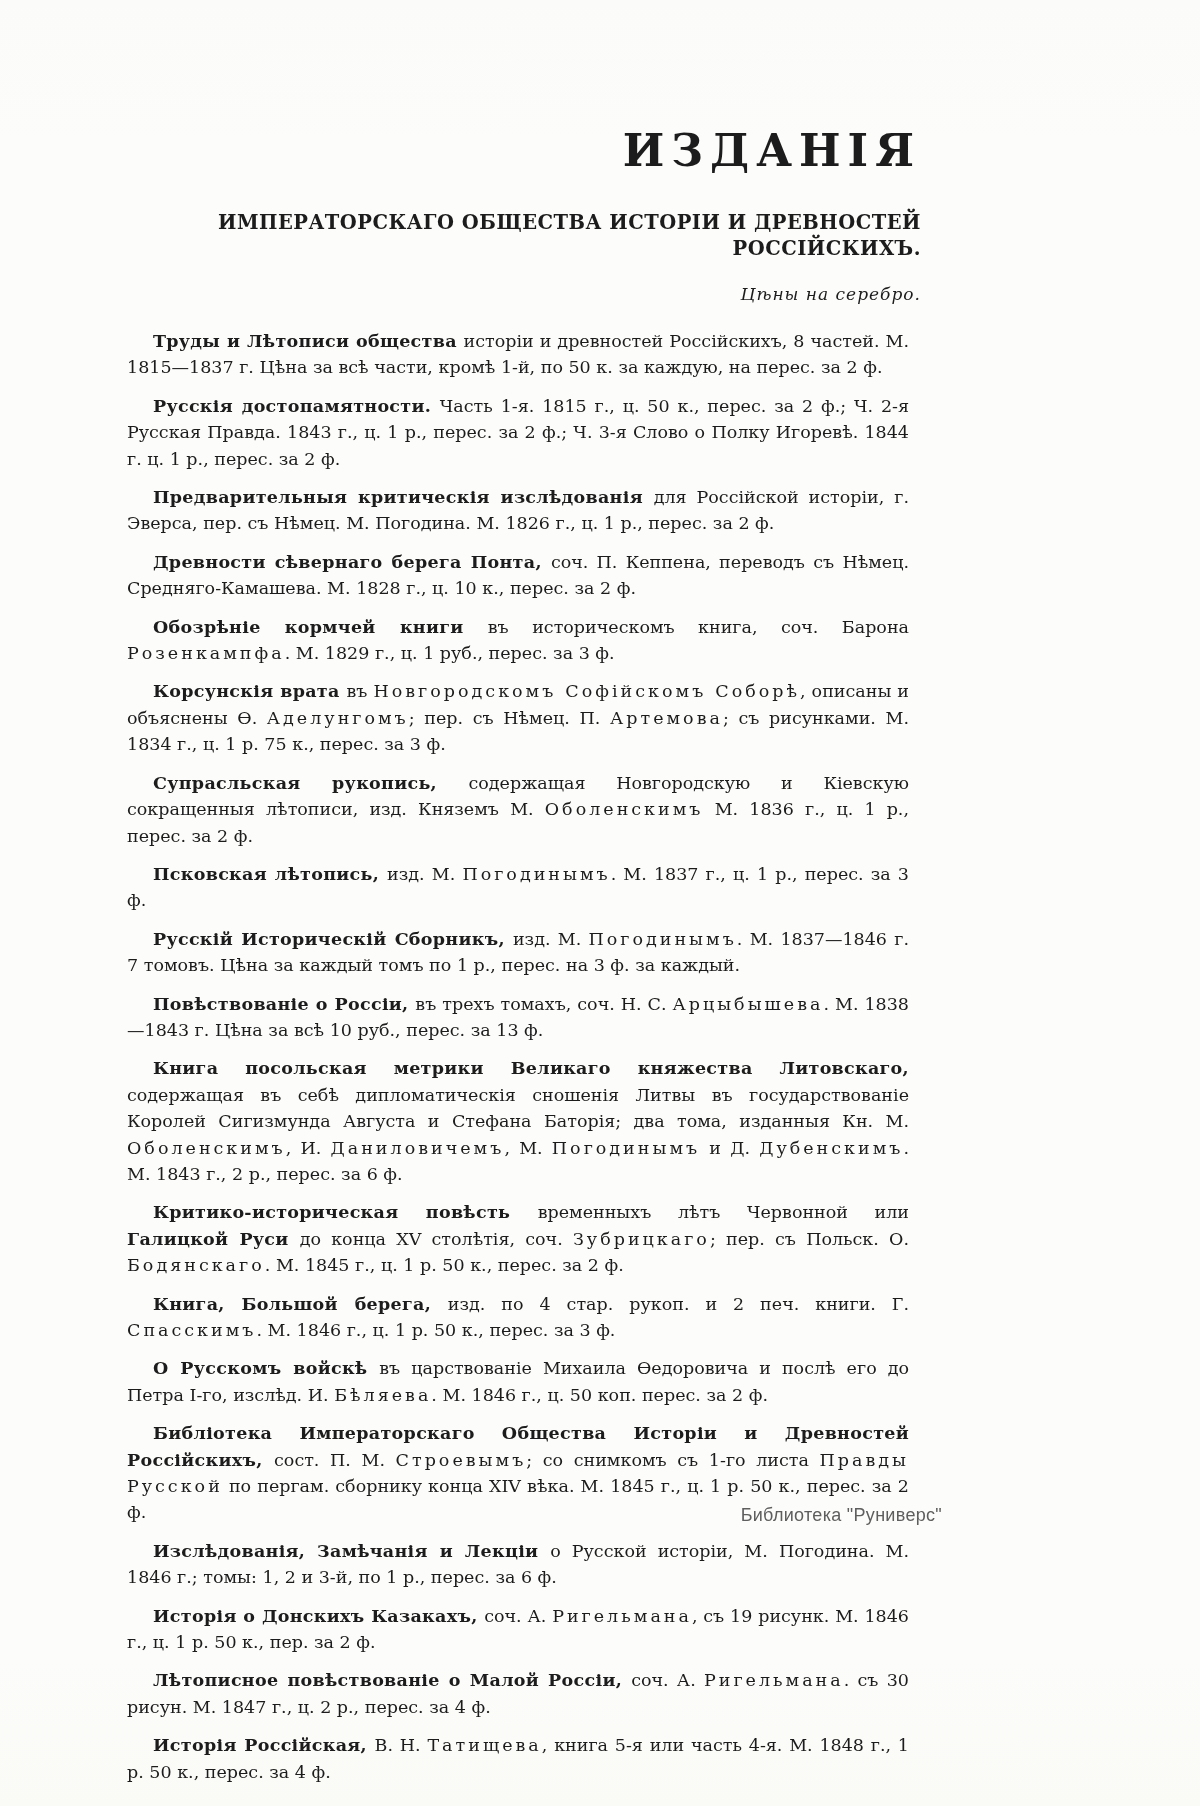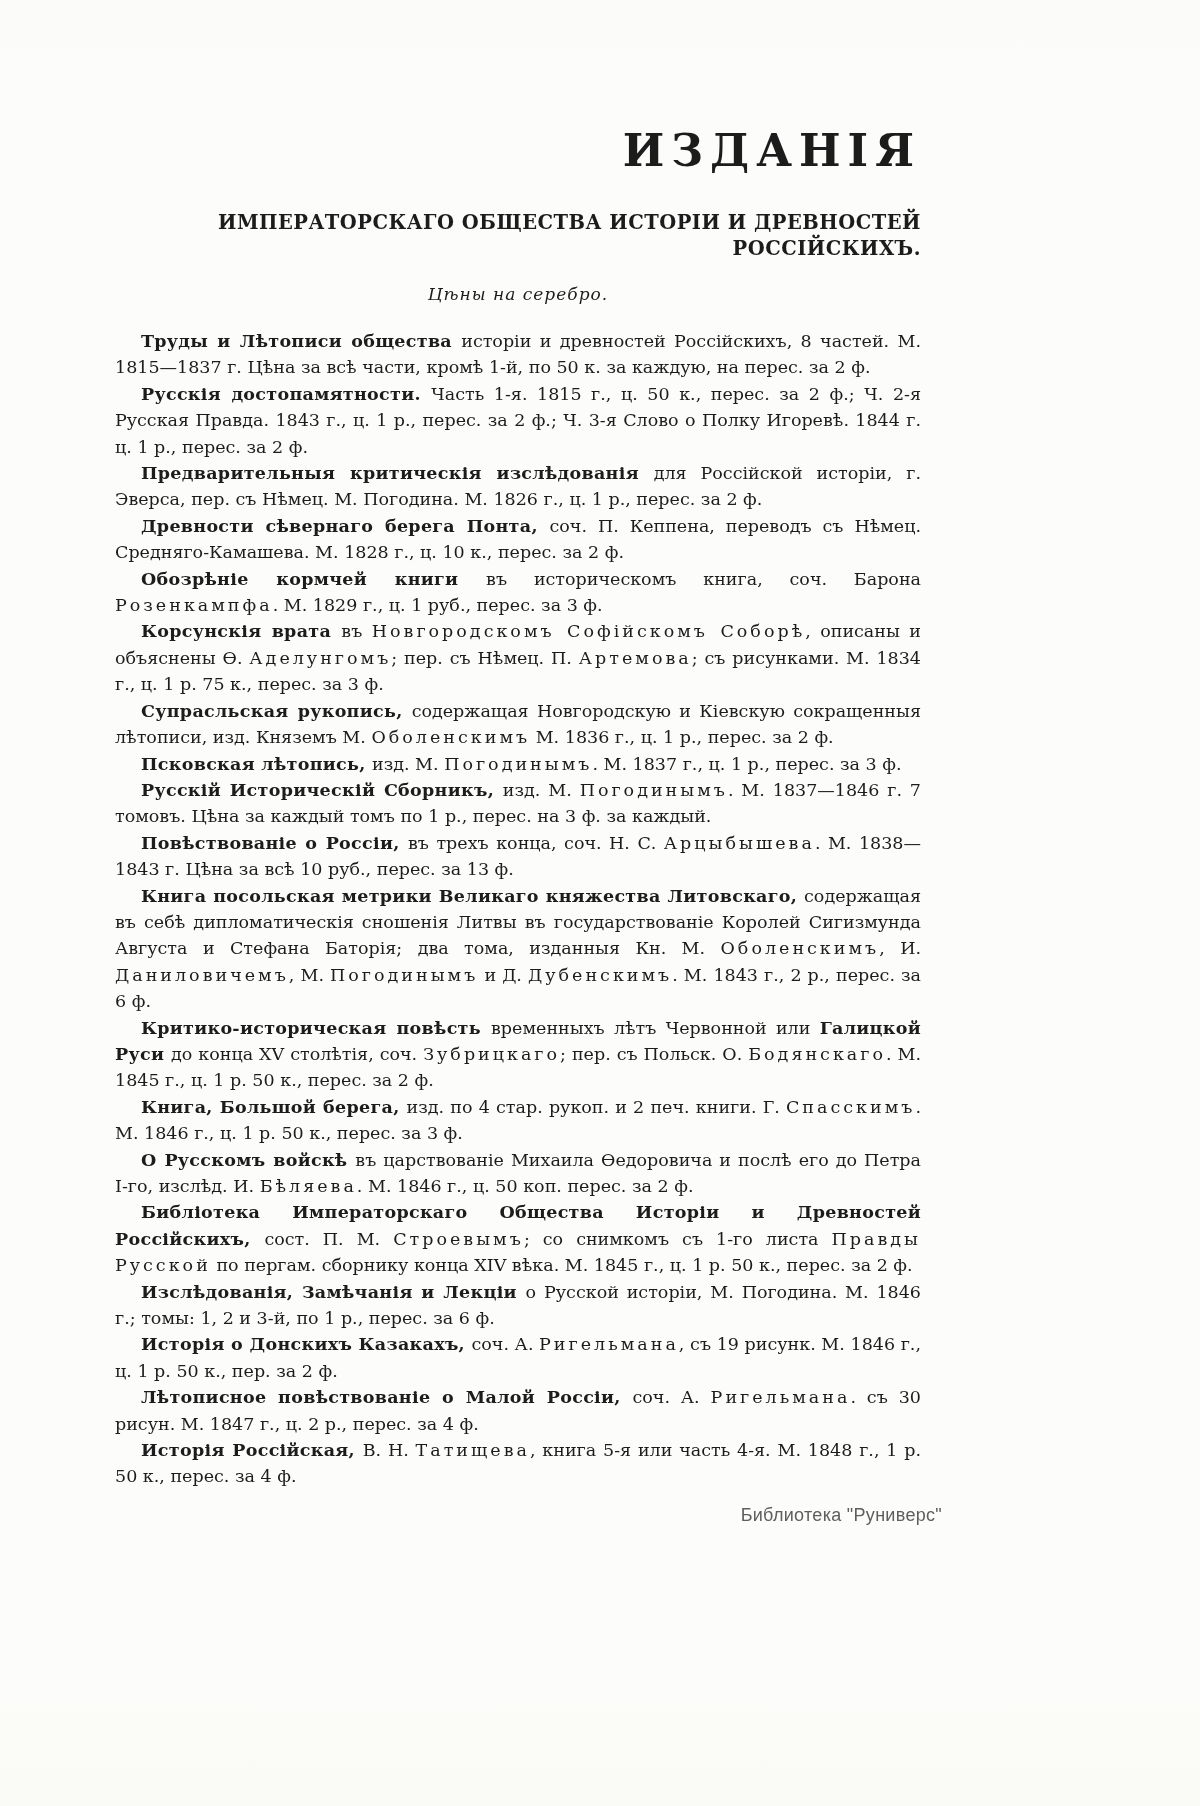--- a/index.html
+++ b/index.html
@@ -32,34 +32,34 @@
   }
   .subtitle {
     text-align:right;
     font-size:19.5px;
     font-weight:bold;
     letter-spacing:0.5px;
     margin-top:34px;
     line-height:26px;
   }
   .note {
-    text-align:center;
+    text-align:right;
     font-style:italic;
     font-size:17px;
     letter-spacing:1px;
     margin-top:20px;
     line-height:24px;
   }
   .entries {
     margin-top:22px;
     font-size:17.5px;
     line-height:26.4px;
     text-align:justify;
   }
-  p.entry { text-indent:26px; margin:0; }
+  p.entry { text-indent:26px; margin:12px; }
   .seg-b { font-weight:bold; letter-spacing:0.3px; }
   .seg-sp { letter-spacing:3px; }
   .watermark {
     position:absolute;
     top:1505px;
     right:258px;
     font-family:"Liberation Sans", sans-serif;
     font-size:18px;
     color:#5e5e5e;
     letter-spacing:0.3px;
@@ -76,21 +76,21 @@
     <div class="entries">
         <p class="entry"><span class="seg-b">Труды и Лѣтописи общества </span><span class="seg-n">исторіи и древностей Россійскихъ, 8 частей. М. 1815—1837 г. Цѣна за всѣ части, кромѣ 1-й, по 50 к. за каждую, на перес. за 2 ф.</span></p>
         <p class="entry"><span class="seg-b">Русскія достопамятности. </span><span class="seg-n">Часть 1-я. 1815 г., ц. 50 к., перес. за 2 ф.; Ч. 2-я Русская Правда. 1843 г., ц. 1 р., перес. за 2 ф.; Ч. 3-я Слово о Полку Игоревѣ. 1844 г. ц. 1 р., перес. за 2 ф.</span></p>
         <p class="entry"><span class="seg-b">Предварительныя критическія изслѣдованія </span><span class="seg-n">для Россійской исторіи, г. Эверса, пер. съ Нѣмец. М. Погодина. М. 1826 г., ц. 1 р., перес. за 2 ф.</span></p>
         <p class="entry"><span class="seg-b">Древности сѣвернаго берега Понта, </span><span class="seg-n">соч. П. Кеппена, переводъ съ Нѣмец. Средняго-Камашева. М. 1828 г., ц. 10 к., перес. за 2 ф.</span></p>
         <p class="entry"><span class="seg-b">Обозрѣніе кормчей книги </span><span class="seg-n">въ историческомъ книга, соч. Барона </span><span class="seg-sp">Розенкампфа</span><span class="seg-n">. М. 1829 г., ц. 1 руб., перес. за 3 ф.</span></p>
         <p class="entry"><span class="seg-b">Корсунскія врата </span><span class="seg-n">въ </span><span class="seg-sp">Новгородскомъ Софійскомъ Соборѣ</span><span class="seg-n">, описаны и объяснены Ѳ. </span><span class="seg-sp">Аделунгомъ</span><span class="seg-n">; пер. съ Нѣмец. П. </span><span class="seg-sp">Артемова</span><span class="seg-n">; съ рисунками. М. 1834 г., ц. 1 р. 75 к., перес. за 3 ф.</span></p>
         <p class="entry"><span class="seg-b">Супрасльская рукопись, </span><span class="seg-n">содержащая Новгородскую и Кіевскую сокращенныя лѣтописи, изд. Княземъ М. </span><span class="seg-sp">Оболенскимъ</span><span class="seg-n"> М. 1836 г., ц. 1 р., перес. за 2 ф.</span></p>
         <p class="entry"><span class="seg-b">Псковская лѣтопись, </span><span class="seg-n">изд. М. </span><span class="seg-sp">Погодинымъ</span><span class="seg-n">. М. 1837 г., ц. 1 р., перес. за 3 ф.</span></p>
         <p class="entry"><span class="seg-b">Русскій Историческій Сборникъ, </span><span class="seg-n">изд. М. </span><span class="seg-sp">Погодинымъ</span><span class="seg-n">. М. 1837—1846 г. 7 томовъ. Цѣна за каждый томъ по 1 р., перес. на 3 ф. за каждый.</span></p>
-        <p class="entry"><span class="seg-b">Повѣствованіе о Россіи, </span><span class="seg-n">въ трехъ конца, соч. Н. С. </span><span class="seg-sp">Арцыбышева</span><span class="seg-n">. М. 1838—1843 г. Цѣна за всѣ 10 руб., перес. за 13 ф.</span></p>
+        <p class="entry"><span class="seg-b">Повѣствованіе о Россіи, </span><span class="seg-n">въ трехъ томахъ, соч. Н. С. </span><span class="seg-sp">Арцыбышева</span><span class="seg-n">. М. 1838—1843 г. Цѣна за всѣ 10 руб., перес. за 13 ф.</span></p>
         <p class="entry"><span class="seg-b">Книга посольская метрики Великаго княжества Литовскаго, </span><span class="seg-n">содержащая въ себѣ дипломатическія сношенія Литвы въ государствованіе Королей Сигизмунда Августа и Стефана Баторія; два тома, изданныя Кн. М. </span><span class="seg-sp">Оболенскимъ</span><span class="seg-n">, И. </span><span class="seg-sp">Даниловичемъ</span><span class="seg-n">, М. </span><span class="seg-sp">Погодинымъ</span><span class="seg-n"> и Д. </span><span class="seg-sp">Дубенскимъ</span><span class="seg-n">. М. 1843 г., 2 р., перес. за 6 ф.</span></p>
         <p class="entry"><span class="seg-b">Критико-историческая повѣсть </span><span class="seg-n">временныхъ лѣтъ Червонной или </span><span class="seg-b">Галицкой Руси </span><span class="seg-n">до конца XV столѣтія, соч. </span><span class="seg-sp">Зубрицкаго</span><span class="seg-n">; пер. съ Польск. О. </span><span class="seg-sp">Бодянскаго</span><span class="seg-n">. М. 1845 г., ц. 1 р. 50 к., перес. за 2 ф.</span></p>
         <p class="entry"><span class="seg-b">Книга, Большой берега, </span><span class="seg-n">изд. по 4 стар. рукоп. и 2 печ. книги. Г. </span><span class="seg-sp">Спасскимъ</span><span class="seg-n">. М. 1846 г., ц. 1 р. 50 к., перес. за 3 ф.</span></p>
         <p class="entry"><span class="seg-b">О Русскомъ войскѣ </span><span class="seg-n">въ царствованіе Михаила Ѳедоровича и послѣ его до Петра I-го, изслѣд. И. </span><span class="seg-sp">Бѣляева</span><span class="seg-n">. М. 1846 г., ц. 50 коп. перес. за 2 ф.</span></p>
         <p class="entry"><span class="seg-b">Библіотека Императорскаго Общества Исторіи и Древностей Россійскихъ, </span><span class="seg-n">сост. П. М. </span><span class="seg-sp">Строевымъ</span><span class="seg-n">; со снимкомъ съ 1-го листа </span><span class="seg-sp">Правды Русской</span><span class="seg-n"> по пергам. сборнику конца XIV вѣка. М. 1845 г., ц. 1 р. 50 к., перес. за 2 ф.</span></p>
         <p class="entry"><span class="seg-b">Изслѣдованія, Замѣчанія и Лекціи </span><span class="seg-n">о Русской исторіи, М. Погодина. М. 1846 г.; томы: 1, 2 и 3-й, по 1 р., перес. за 6 ф.</span></p>
         <p class="entry"><span class="seg-b">Исторія о Донскихъ Казакахъ, </span><span class="seg-n">соч. А. </span><span class="seg-sp">Ригельмана</span><span class="seg-n">, съ 19 рисунк. М. 1846 г., ц. 1 р. 50 к., пер. за 2 ф.</span></p>
         <p class="entry"><span class="seg-b">Лѣтописное повѣствованіе о Малой Россіи, </span><span class="seg-n">соч. А. </span><span class="seg-sp">Ригельмана</span><span class="seg-n">. съ 30 рисун. М. 1847 г., ц. 2 р., перес. за 4 ф.</span></p>
         <p class="entry"><span class="seg-b">Исторія Россійская, </span><span class="seg-n">В. Н. </span><span class="seg-sp">Татищева</span><span class="seg-n">, книга 5-я или часть 4-я. М. 1848 г., 1 р. 50 к., перес. за 4 ф.</span></p>
       </div>

